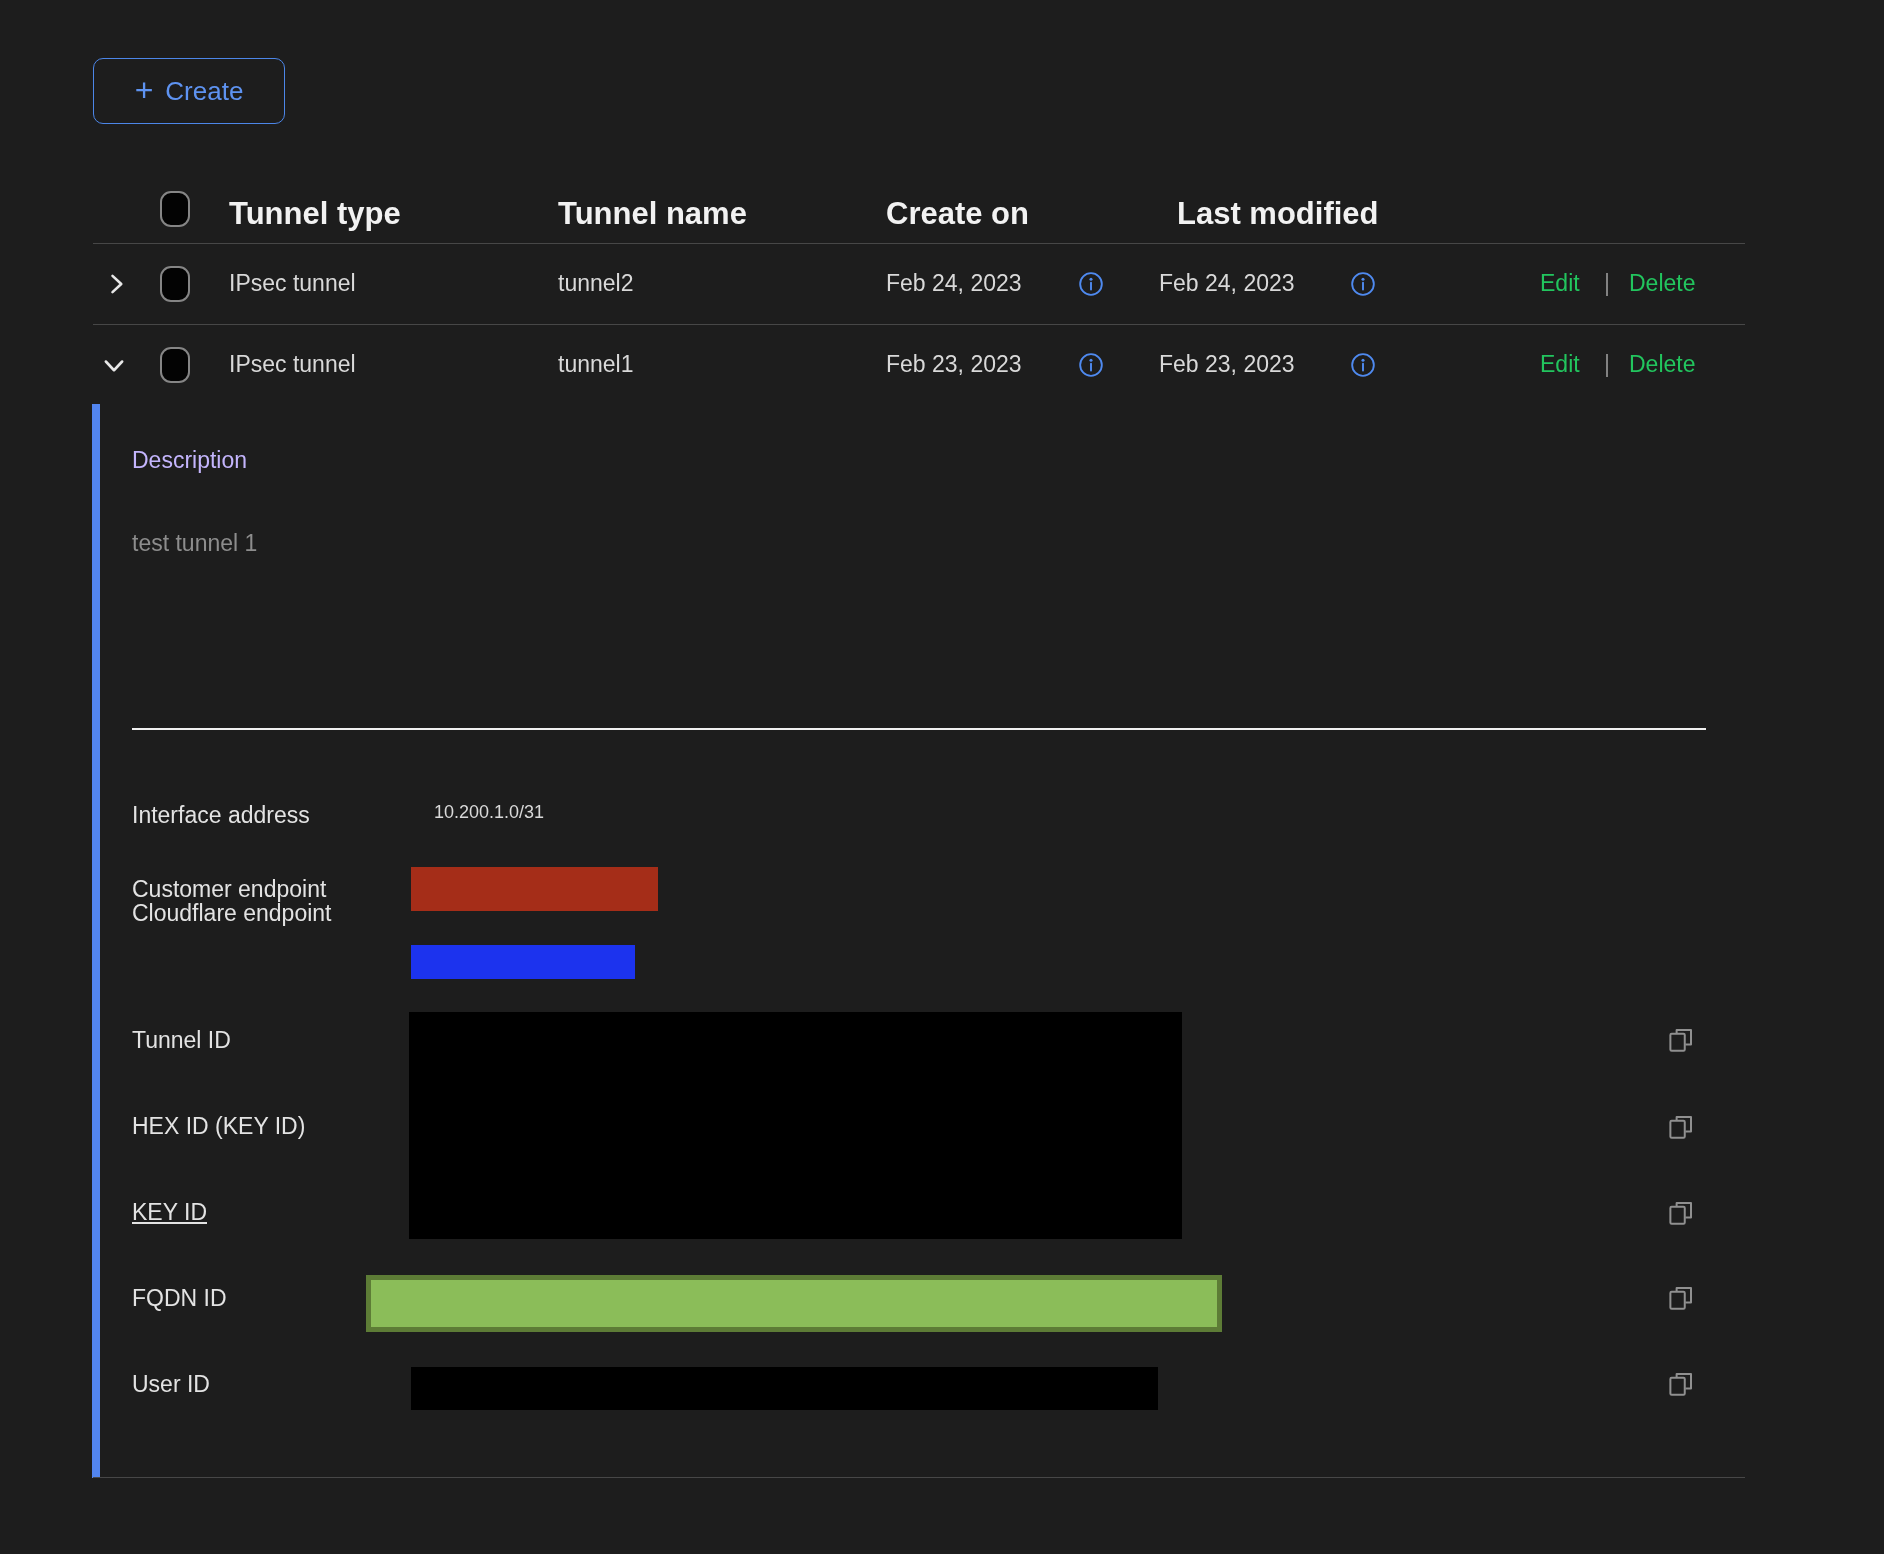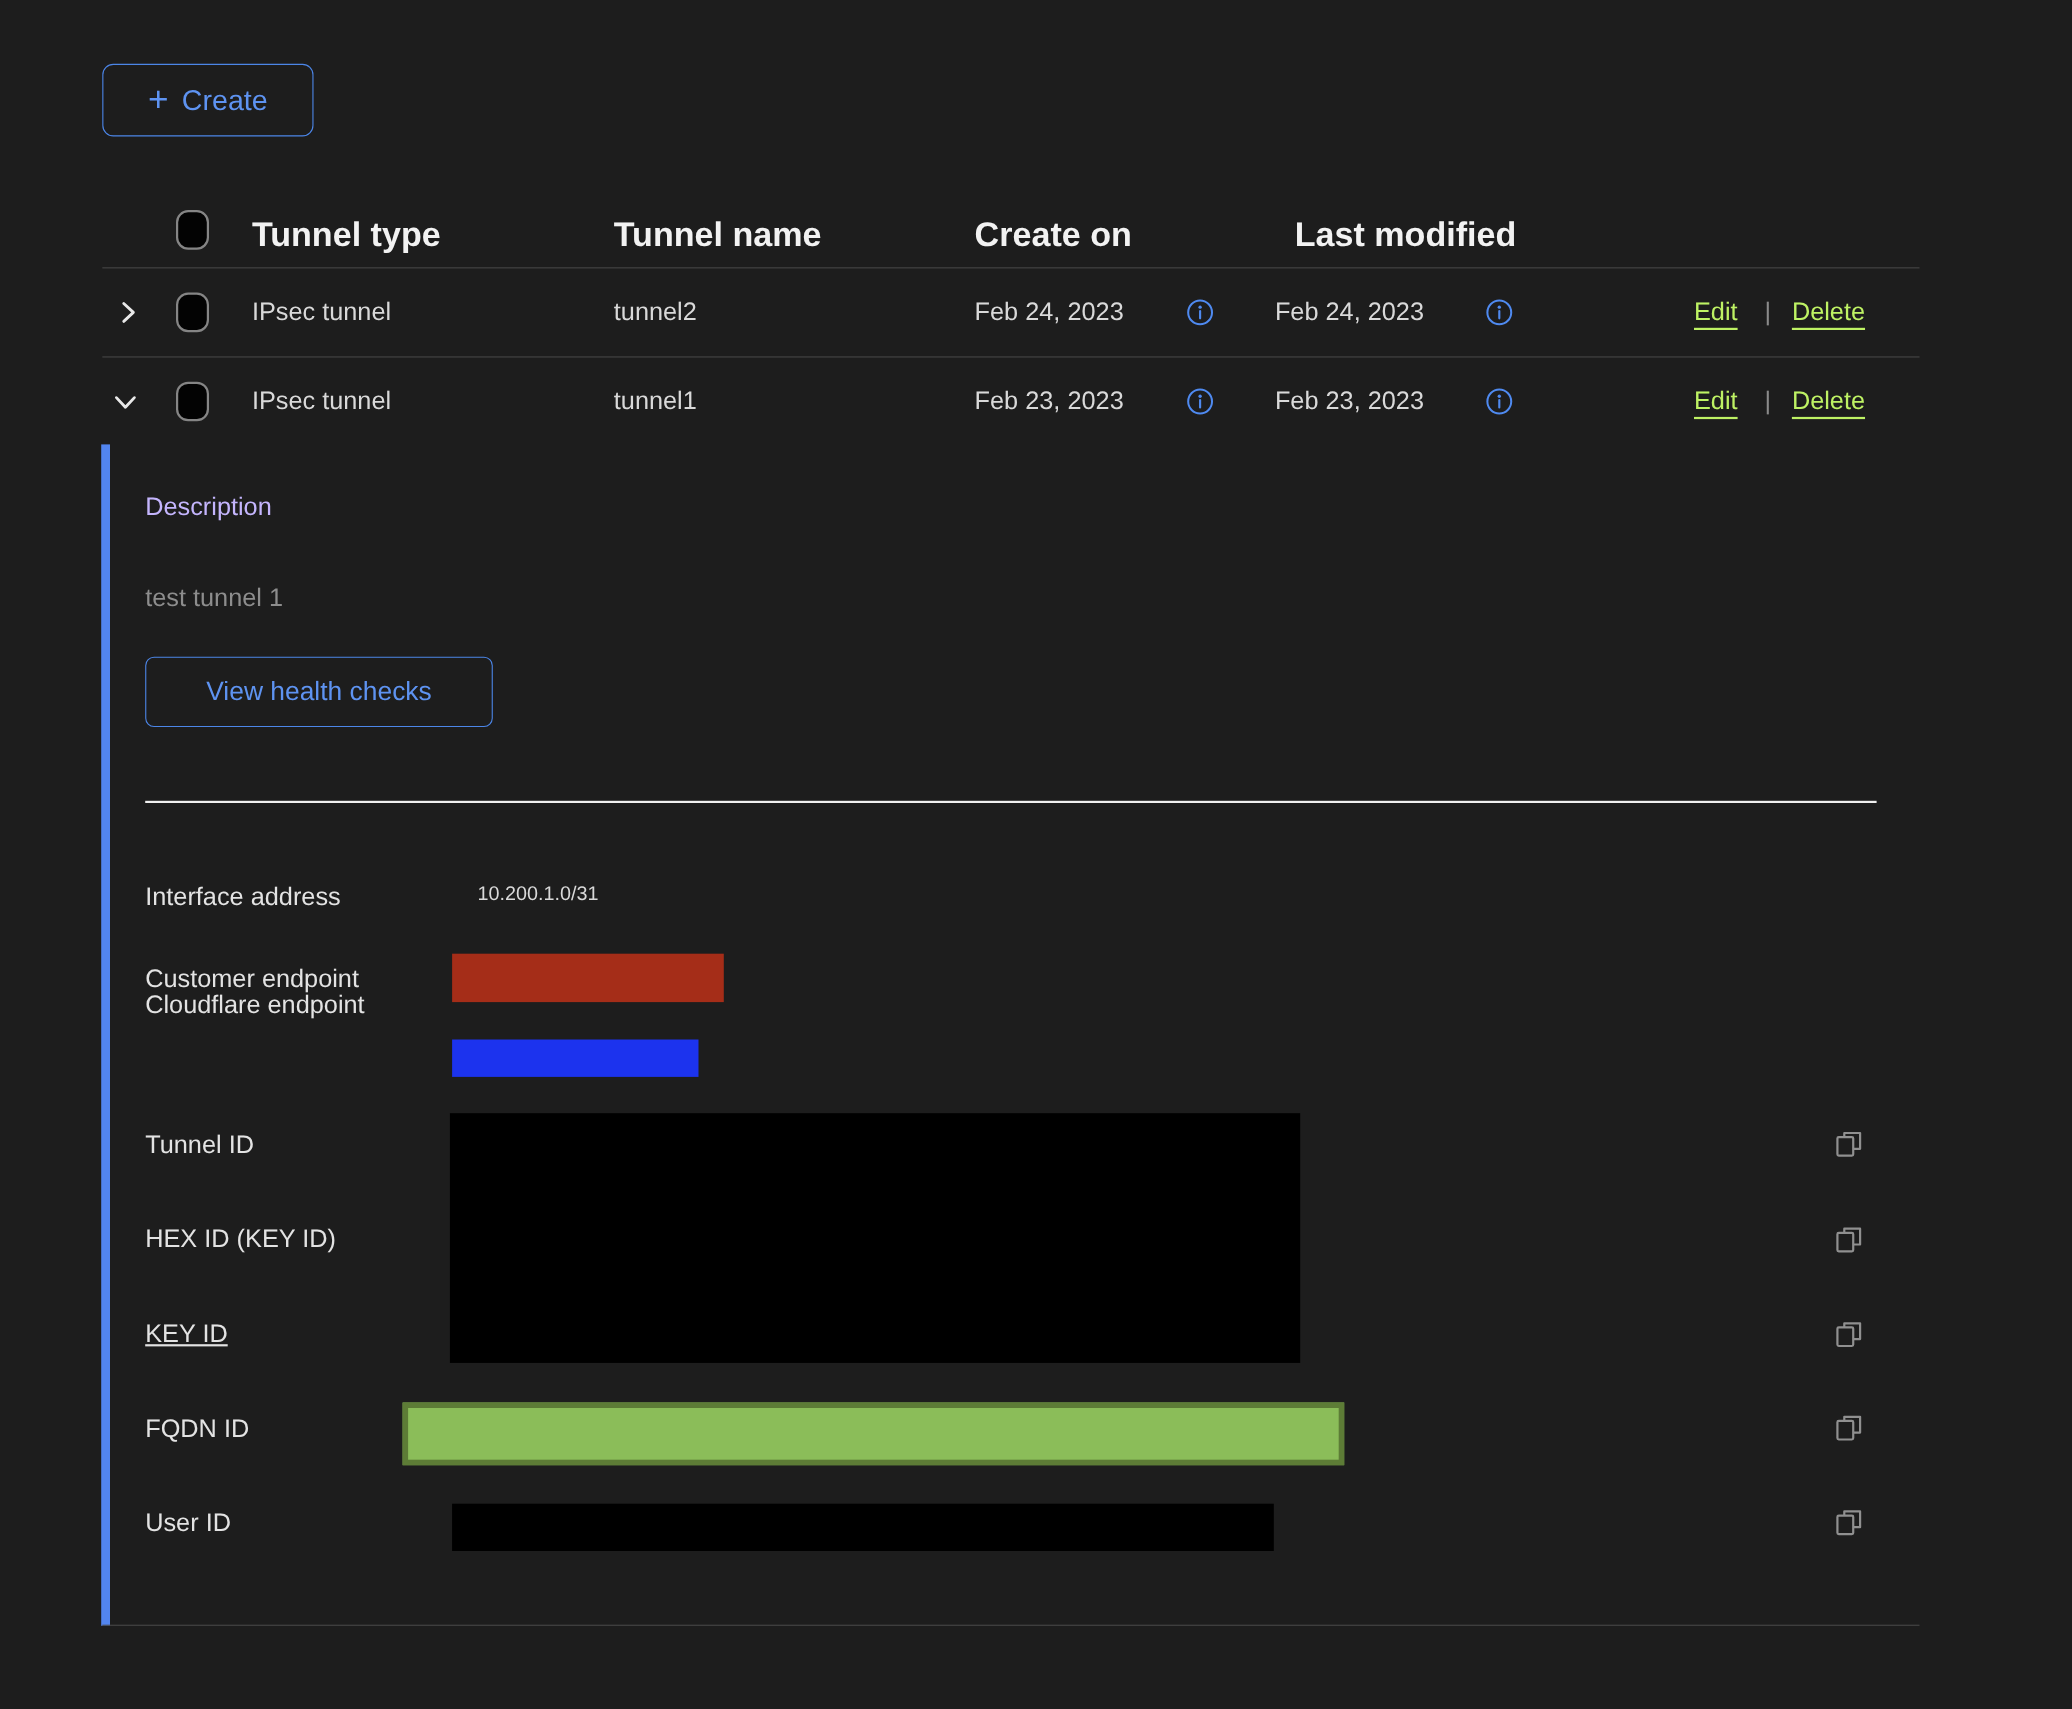--- a/index.html
+++ b/index.html
@@ -24,21 +24,21 @@
   .hdr{font-size:31px;font-weight:bold;color:#f2f2f2;white-space:nowrap;}
   .cell{font-size:23px;color:#d9d9d9;white-space:nowrap;}
   .divider{position:absolute;height:1px;background:#474747;}
   
   .checkbox{
     position:absolute;width:30px;height:36px;border:2px solid #858585;
     border-radius:11px;background:#030303;cursor:pointer;box-sizing:border-box;
   }
   .icon-btn{position:absolute;background:transparent;border:none;padding:0;cursor:pointer;line-height:0;}
   .link{
-    font-size:23px;color:#bef264;text-decoration:underline;
+    font-size:23px;color:#22c55e;
     text-underline-offset:7px;text-decoration-thickness:2px;cursor:pointer;white-space:nowrap;
   }
   .pipe{font-size:23px;color:#8a8a8a;}
   
   .expand-bar{position:absolute;left:92px;top:404px;width:8px;height:1074px;background:#5285ef;}
   .section-label{font-size:23px;color:#c4b5fd;white-space:nowrap;}
   .muted{font-size:23px;color:#8d8d8d;white-space:nowrap;}
   .health-btn{
     position:absolute;left:132px;top:597px;width:316px;height:64px;
     background:transparent;border:1.5px solid #4c86e8;border-radius:8px;
@@ -129,21 +129,20 @@
     <a class="abs link" style="left:1540px;top:351px;">Edit</a>
     <span class="abs pipe" style="left:1604px;top:351px;">|</span>
     <a class="abs link" style="left:1629px;top:351px;">Delete</a>
   </div>
 
   <div class="expand-bar"></div>
 
   <div class="abs section-label" style="left:132px;top:447px;">Description</div>
   <div class="abs muted" style="left:132px;top:530px;">test tunnel 1</div>
 
-  <button class="health-btn">View health checks</button>
 
   <div class="white-divider"></div>
 
   <div class="field-label" style="left:132px;top:802px;">Interface address</div>
   <div class="field-value" style="left:434px;top:802px;">10.200.1.0/31</div>
 
   <div class="field-label" style="left:132px;top:876px;">Customer endpoint</div>
   <div class="redaction" style="left: 411px; top: 867px; width: 247px; height: 44px; background: rgb(165, 45, 24);"></div>
 
   <div class="field-label" style="left:132px;top:900px;text-align:center;">Cloudflare endpoint</div>

